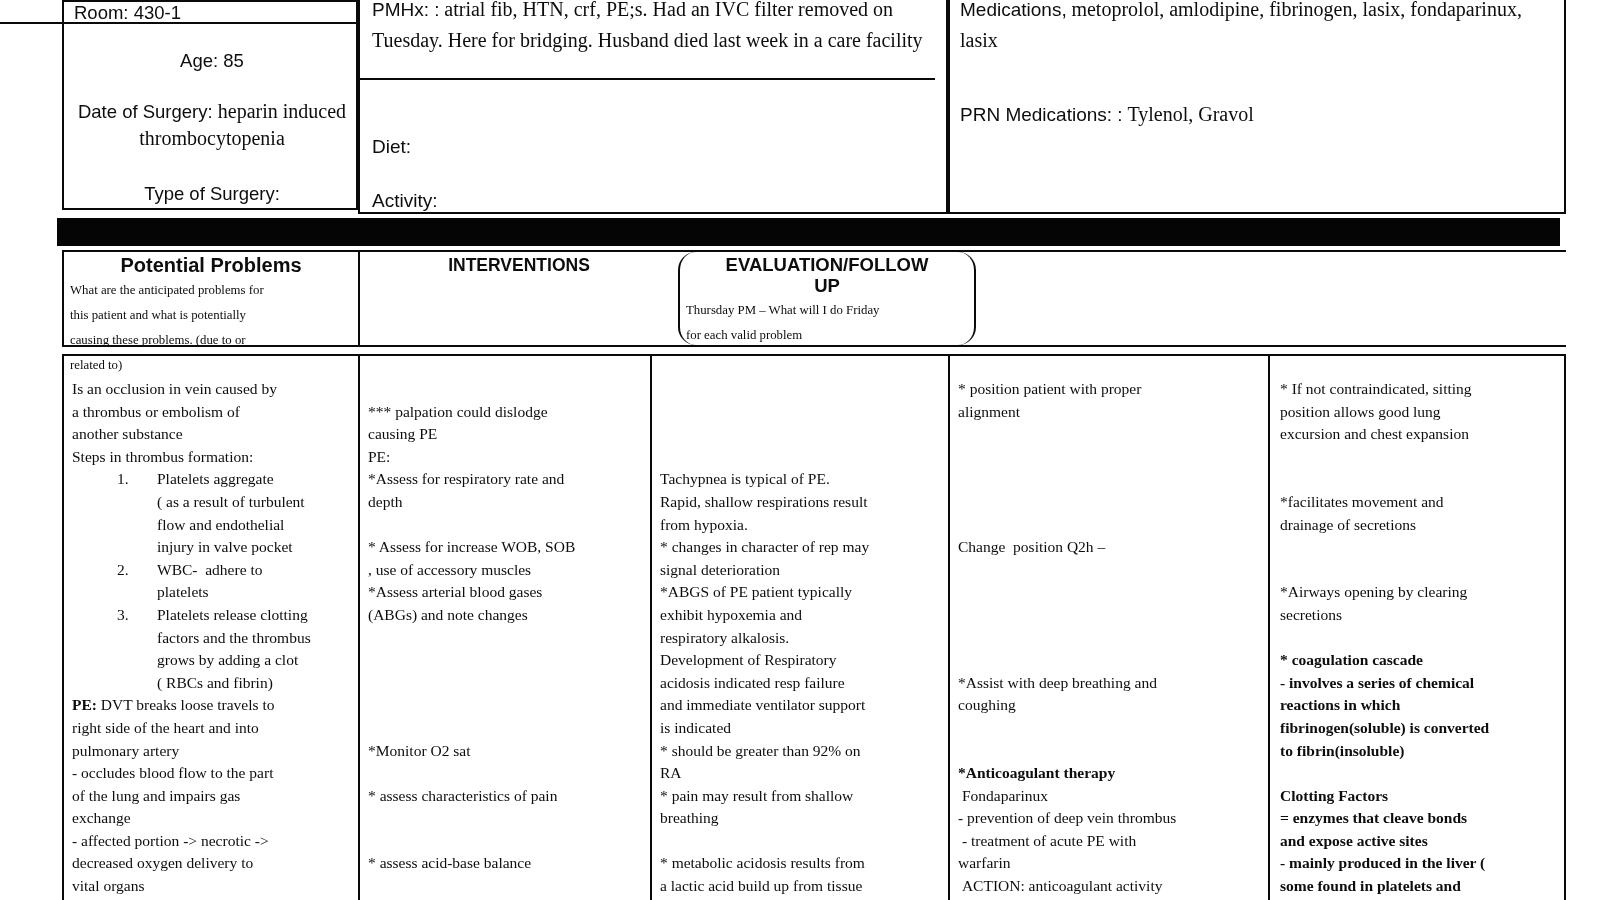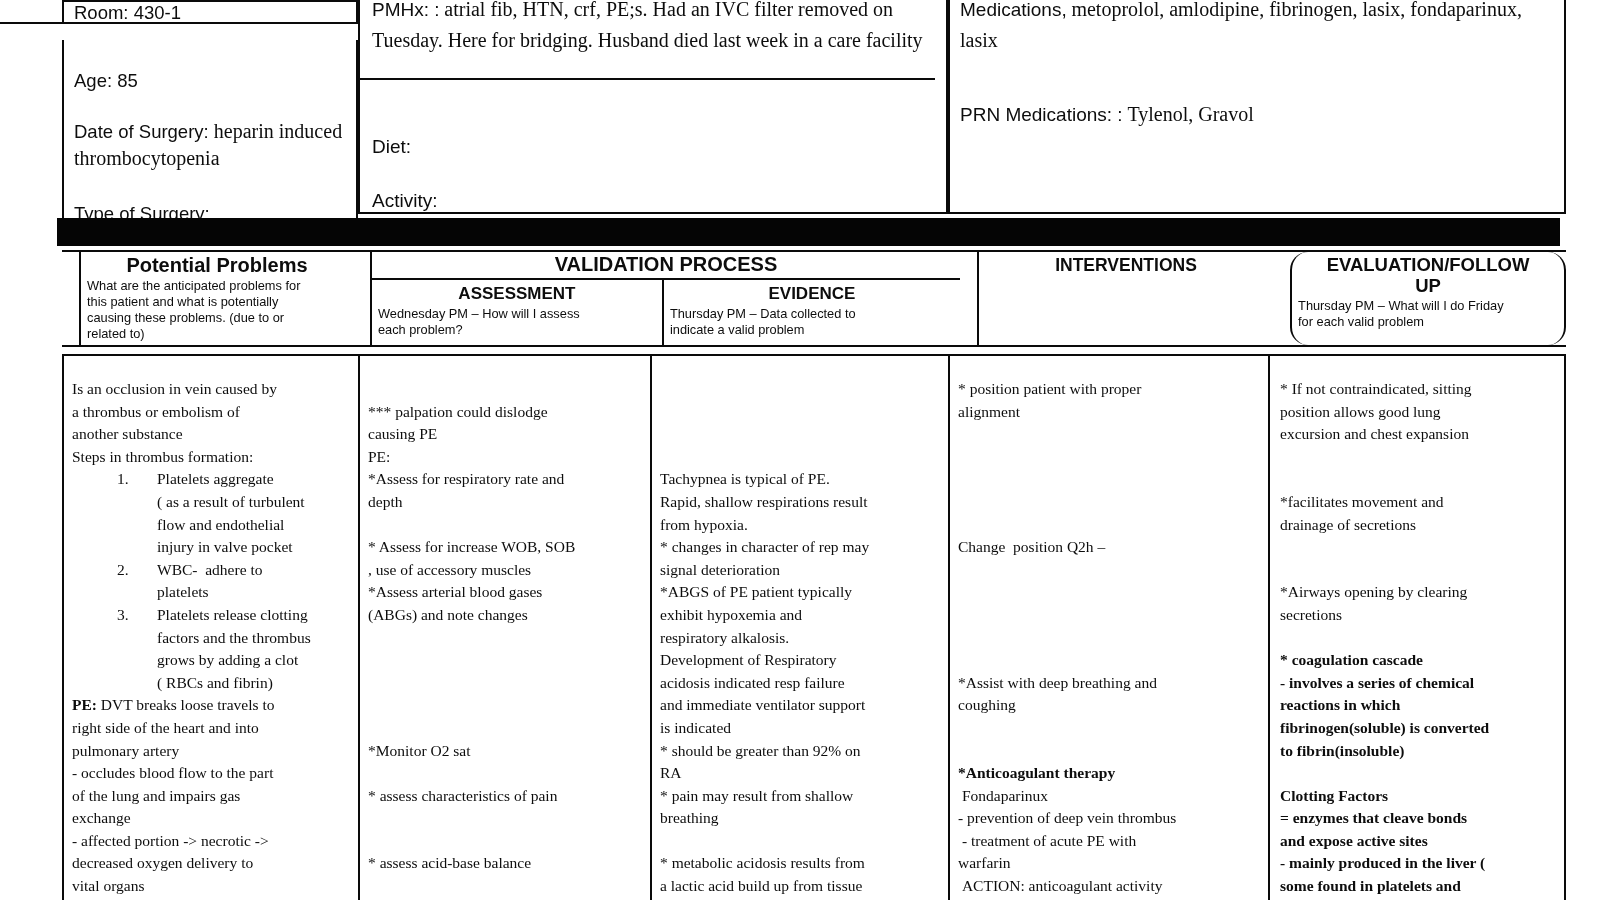--- a/index.html
+++ b/index.html
@@ -4,43 +4,43 @@
 <style>
   html,body{margin:0;padding:0;background:#ffffff;}
   #page{position:relative;width:1600px;height:900px;background:#fff;overflow:hidden;
         color:#0d0d0d;}
   .abs{position:absolute;box-sizing:border-box;}
   .sans{font-family:"Liberation Sans","DejaVu Sans",sans-serif;}
 
   
   #room-box{left:62px;top:0;width:296px;height:24px;border:2px solid #0a0a0a;
             font-size:18.5px;line-height:22px;padding-left:10px;}
-  #left-main{left:62px;top:40px;width:296px;height:190px;border:2px solid #0a0a0a;border-top:none;
-             font-size:18.5px;}
+  #left-main{left:62px;top:20px;width:296px;height:190px;border:2px solid #0a0a0a;border-top:none;
+             font-size:18.5px;text-align:center;}
   #left-main .fld{position:absolute;left:10px;right:6px;line-height:26px;}
   #mid-box{left:358px;top:0;width:590px;height:214px;border:2px solid #0a0a0a;border-top:none;
            font-size:19px;}
   #right-box{left:948px;top:0;width:618px;height:214px;border:2px solid #0a0a0a;border-top:none;
            font-size:19px;}
   .para{margin:-6px 0 0 0;padding-left:12px;padding-right:10px;line-height:30px;}
   .flabel{font-family:"Liberation Sans","DejaVu Sans",sans-serif;}
   .fvalue{font-family:"Liberation Serif","DejaVu Serif",serif;font-size:20px;}
   #pmhx-rule{position:absolute;left:0;top:78px;width:575px;height:2px;background:#0a0a0a;}
   #edge-line{left:0;top:22px;width:62px;height:2px;background:#0a0a0a;}
   #band{left:57px;top:218px;width:1503px;height:28px;background:#050505;}
 
   
   #thead{left:62px;top:250px;width:1504px;height:97px;display:flex;
          border-top:2px solid #0a0a0a;border-bottom:2px solid #0a0a0a;}
-  .hcell{box-sizing:border-box;border-left:2px solid #0a0a0a;position:relative;margin-left:17px;}
+  .hcell{box-sizing:border-box;border-left:2px solid #0a0a0a;position:relative;}
   .hcell:last-child{border-right:2px solid #0a0a0a;border-radius:18px;}
   .htitle{font-family:"Liberation Sans","DejaVu Sans",sans-serif;font-weight:bold;
           text-align:center;line-height:21px;}
-  .hdesc{font-family:Liberation Sans, sans-serif;font-size:12.8px;
-         line-height:16px;white-space:pre-line;padding:2px 4px 0 6px;}
+  .hdesc{font-family:Liberation Serif, serif;font-size:12.8px;
+         line-height:25px;white-space:pre-line;padding:2px 4px 0 6px;}
   #hc1{width:296px;}
   #hval{width:590px;display:flex;flex-direction:column;}
   #hval-title{height:24px;border-bottom:2px solid #0a0a0a;font-size:20px;padding-top:2px;}
   #hval-sub{flex:1;display:flex;}
   .hsub{box-sizing:border-box;padding-top:1px;}
   #hsub-assess{width:290px;}
   #hsub-evid{width:298px;border-left:2px solid #0a0a0a;}
   .hsub .htitle{font-size:17px;padding-top:2px;}
   #hc4{width:320px;}
   #hc5{width:298px;}
@@ -120,35 +120,20 @@
 
   <div id="band" class="abs"></div>
 
   <div id="thead" class="abs">
     <div id="hc1" class="hcell">
       <div class="htitle">Potential Problems</div>
       <div class="hdesc">What are the anticipated problems for
 this patient and what is potentially
 causing these problems. (due to or
 related to)</div>
-    </div>
-    <div id="hval" class="hcell">
-      <div id="hval-title" class="htitle">VALIDATION PROCESS</div>
-      <div id="hval-sub">
-        <div id="hsub-assess" class="hsub">
-          <div class="htitle">ASSESSMENT</div>
-          <div class="hdesc">Wednesday PM – How will I assess
-each problem?</div>
-        </div>
-        <div id="hsub-evid" class="hsub">
-          <div class="htitle">EVIDENCE</div>
-          <div class="hdesc">Thursday PM – Data collected to
-indicate a valid problem</div>
-        </div>
-      </div>
     </div>
     <div id="hc4" class="hcell">
       <div class="htitle">INTERVENTIONS</div>
     </div>
     <div id="hc5" class="hcell">
       <div class="htitle">EVALUATION/FOLLOW UP</div>
       <div class="hdesc">Thursday PM – What will I do Friday
 for each valid problem</div>
     </div>
   </div>

